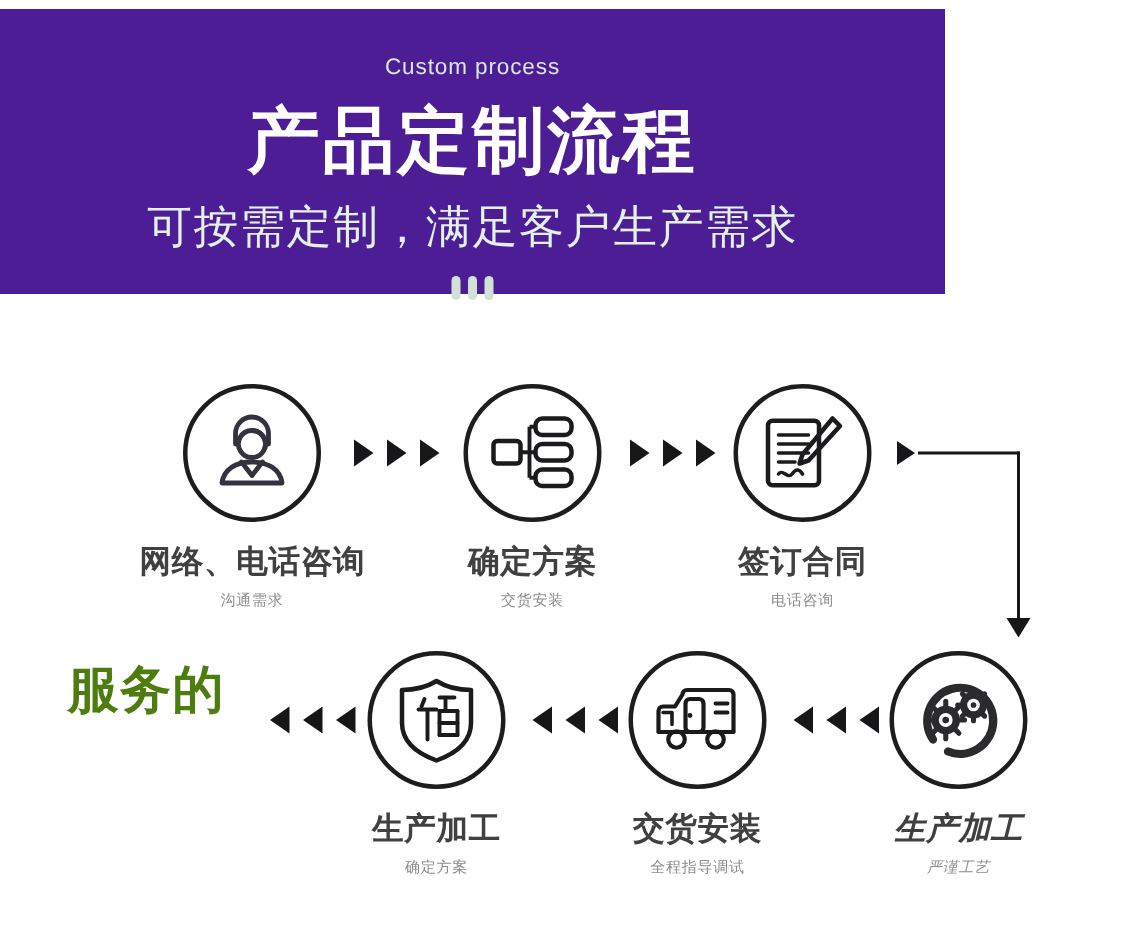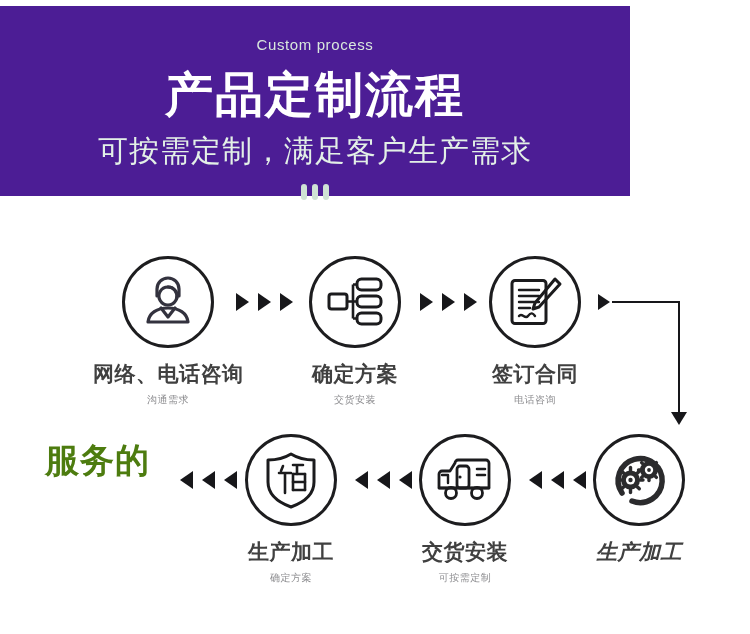--- a/index.html
+++ b/index.html
@@ -198,21 +198,21 @@
             <circle cx="26" cy="20" r="1.6" fill="#1b1b1d" stroke="none"></circle>
             <path d="M43 12 h8 M43 18 h8" stroke-width="2.6"></path>
             <circle cx="17" cy="36" r="5.5"></circle>
             <circle cx="43" cy="36" r="5.5"></circle>
             <path d="M5 31 h50" stroke-width="2.4"></path>
           </g>
         </svg>
       </span>
     </div>
     <div class="node-title">交货安装</div>
-    <div class="node-sub">可按需定制</div>
+    <div class="node-sub">全程指导调试</div>
   </div>
 
   <div class="node" id="n6">
     <div class="circle">
       <span>
         <svg width="62" height="62" viewBox="0 0 62 62">
           <g fill="none" stroke="#2b2b2d">
             <path d="M14 44 A22 22 0 1 1 24 52" stroke-width="5.5" stroke-linecap="round"></path>
             <g fill="#2b2b2d" stroke="none">
               <path d="M22 24 l3.4 1.1 l2.3 -2.6 l3 2 l-0.6 3.4 l2.6 2.3 l-1.3 3.4 l-3.5 0.2 l-1.2 3.3 l-3.6 -0.3 l-1.7 -3 l-3.5 -0.6 l-0.5 -3.6 l2.8 -2.1 l0.2 -3.5 z" transform="translate(-1,0)"></path>
@@ -241,20 +241,21 @@
               <path d="M33.6 13.6 l1.8 1.8"></path>
                 <path d="M46.6 26.6 l1.8 1.8"></path>
               <path d="M48.4 13.6 l-1.8 1.8"></path>
                 <path d="M35.4 26.6 l-1.8 1.8"></path>
             </g>
           </g>
         </svg>
       </span>
     </div>
     <div class="node-title">生产加工</div>
+    <div class="node-sub">严谨工艺</div>
   </div>
 
   <div class="arrows" id="a1">
     <span class="tri tri-r"></span>
     <span class="tri tri-r"></span>
     <span class="tri tri-r"></span>
   </div>
   <div class="arrows" id="a2">
     <span class="tri tri-r"></span>
     <span class="tri tri-r"></span>

